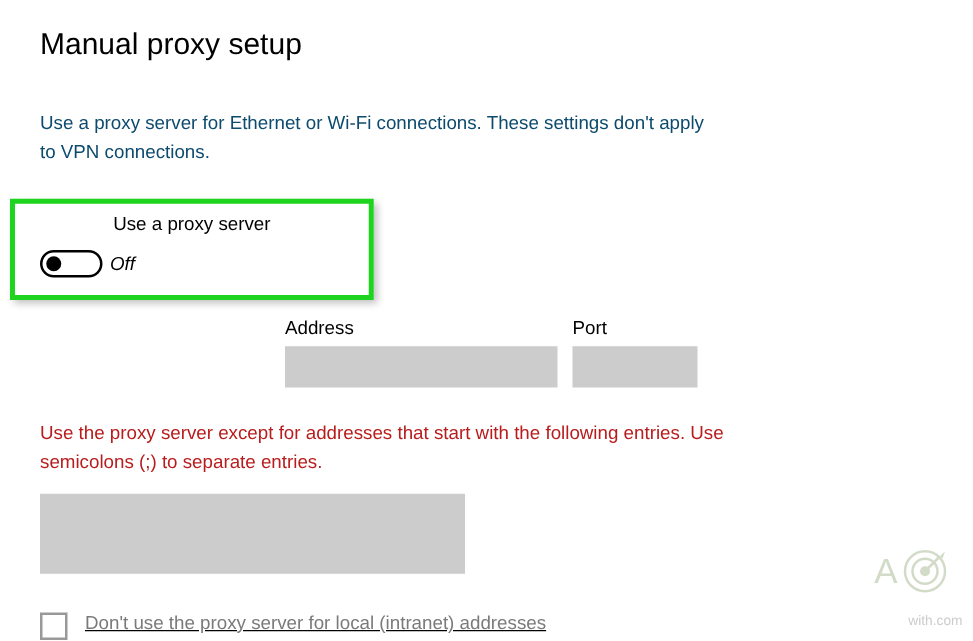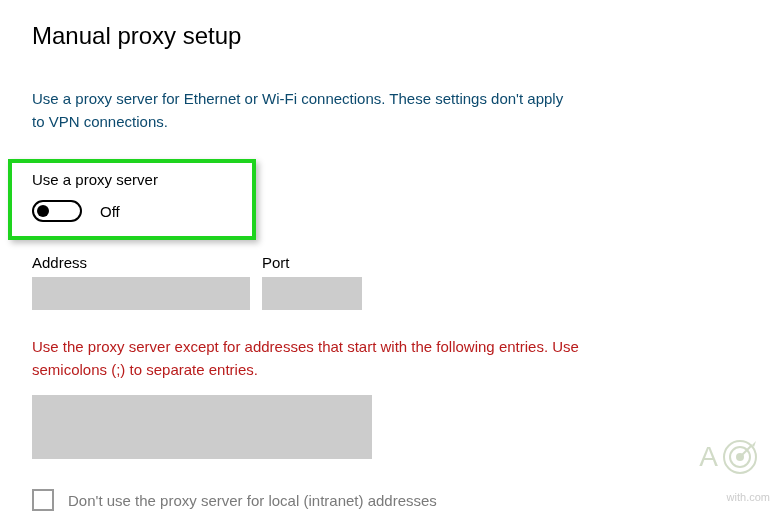--- a/index.html
+++ b/index.html
@@ -28,34 +28,36 @@
       font-size: 15px;
       color: #0c4a6e;
       line-height: 1.5;
       max-width: 540px;
       margin-bottom: 26px;
     }
     .highlight-box {
       border: 4px solid #1ed41e;
       margin-left: -24px;
       padding: 8px 20px 14px 20px;
-      width: 248px;
+      width: 291px;
       box-shadow: 3px 3px 6px rgba(0,0,0,0.25);
       background: #ffffff;
       margin-bottom: 14px;
+      text-align: center;
     }
     .toggle-label {
       font-size: 15px;
       color: #000000;
       margin-bottom: 12px;
     }
     .toggle-row {
       display: flex;
       align-items: center;
-      gap: 18px;
+      gap: 6px;
+      font-style: italic;
     }
     .toggle-switch {
       width: 50px;
       height: 22px;
       border: 2px solid #000000;
       border-radius: 11px;
       position: relative;
       cursor: pointer;
       background: #ffffff;
     }
@@ -70,20 +72,21 @@
       border-radius: 50%;
     }
     .toggle-state {
       font-size: 15px;
       color: #000000;
     }
     .field-row {
       display: flex;
       gap: 12px;
       margin-bottom: 26px;
+      justify-content: center;
     }
     .field-group {
       display: flex;
       flex-direction: column;
     }
     .field-label {
       font-size: 15px;
       color: #000000;
       margin-bottom: 6px;
     }
@@ -115,22 +118,22 @@
       height: 64px;
       background: #cccccc;
       border: none;
       resize: none;
       padding: 6px 8px;
       font-size: 15px;
       margin-bottom: 26px;
     }
     .checkbox-row {
       display: flex;
-      align-items: center;
       gap: 14px;
+      text-decoration: underline;
     }
     .checkbox-box {
       width: 22px;
       height: 22px;
       border: 2px solid #999999;
       background: #ffffff;
       cursor: pointer;
       flex-shrink: 0;
     }
     .checkbox-label {

